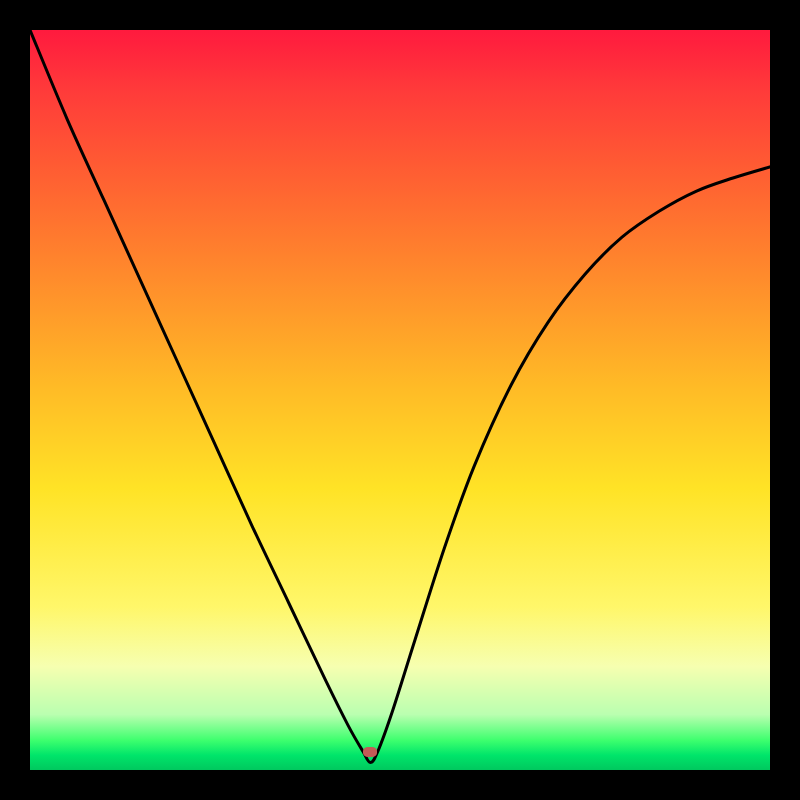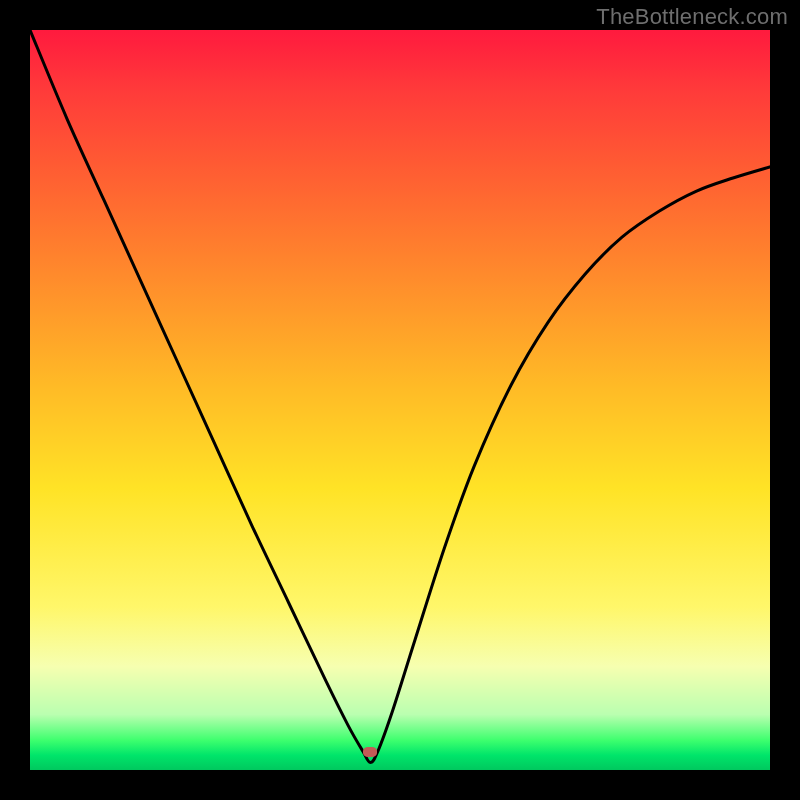--- a/index.html
+++ b/index.html
@@ -63,21 +63,20 @@
     color: #6e6e6e;
     font-size: 22px;
     letter-spacing: 0.2px;
     user-select: none;
   }
 </style>
 </head>
 <body>
 
 <div class="frame">
-  <div class="watermark">TheBottleneck.com</div>
   <div class="plot">
     <div class="gradient"></div>
     <svg class="curve" viewBox="0 0 740 740" preserveAspectRatio="none">
       <path id="curve-path" d="M 0.00 0.00 C 6.17 14.80, 24.67 60.43, 37.00 88.80 C 49.33 117.17, 61.67 143.07, 74.00 170.20 C 86.33 197.33, 98.67 224.47, 111.00 251.60 C 123.33 278.73, 135.67 305.87, 148.00 333.00 C 160.33 360.13, 172.67 387.27, 185.00 414.40 C 197.33 441.53, 209.67 469.28, 222.00 495.80 C 234.33 522.32, 246.67 547.60, 259.00 573.50 C 271.33 599.40, 286.13 630.85, 296.00 651.20 C 305.87 671.55, 312.03 683.88, 318.20 695.60 C 324.37 707.32, 329.30 715.33, 333.00 721.50 C 336.70 727.67, 337.93 732.60, 340.40 732.60 C 342.87 732.60, 344.10 730.13, 347.80 721.50 C 351.50 712.87, 356.43 699.30, 362.60 680.80 C 368.77 662.30, 376.17 637.63, 384.80 610.50 C 393.43 583.37, 404.53 546.98, 414.40 518.00 C 424.27 489.02, 432.90 463.73, 444.00 436.60 C 455.10 409.47, 468.67 379.25, 481.00 355.20 C 493.33 331.15, 505.67 310.80, 518.00 292.30 C 530.33 273.80, 542.67 258.38, 555.00 244.20 C 567.33 230.02, 579.67 217.68, 592.00 207.20 C 604.33 196.72, 616.67 188.95, 629.00 181.30 C 641.33 173.65, 653.67 166.87, 666.00 161.32 C 678.33 155.77, 690.67 152.07, 703.00 148.00 C 715.33 143.93, 733.83 138.75, 740.00 136.90" fill="none" stroke="#000" stroke-width="3" stroke-linejoin="round" stroke-linecap="round"></path>
     </svg>
     <div class="marker" id="marker" style="left: 340.4px; top: 721.5px;"></div>
   </div>
 </div>
 
 </body></html>

